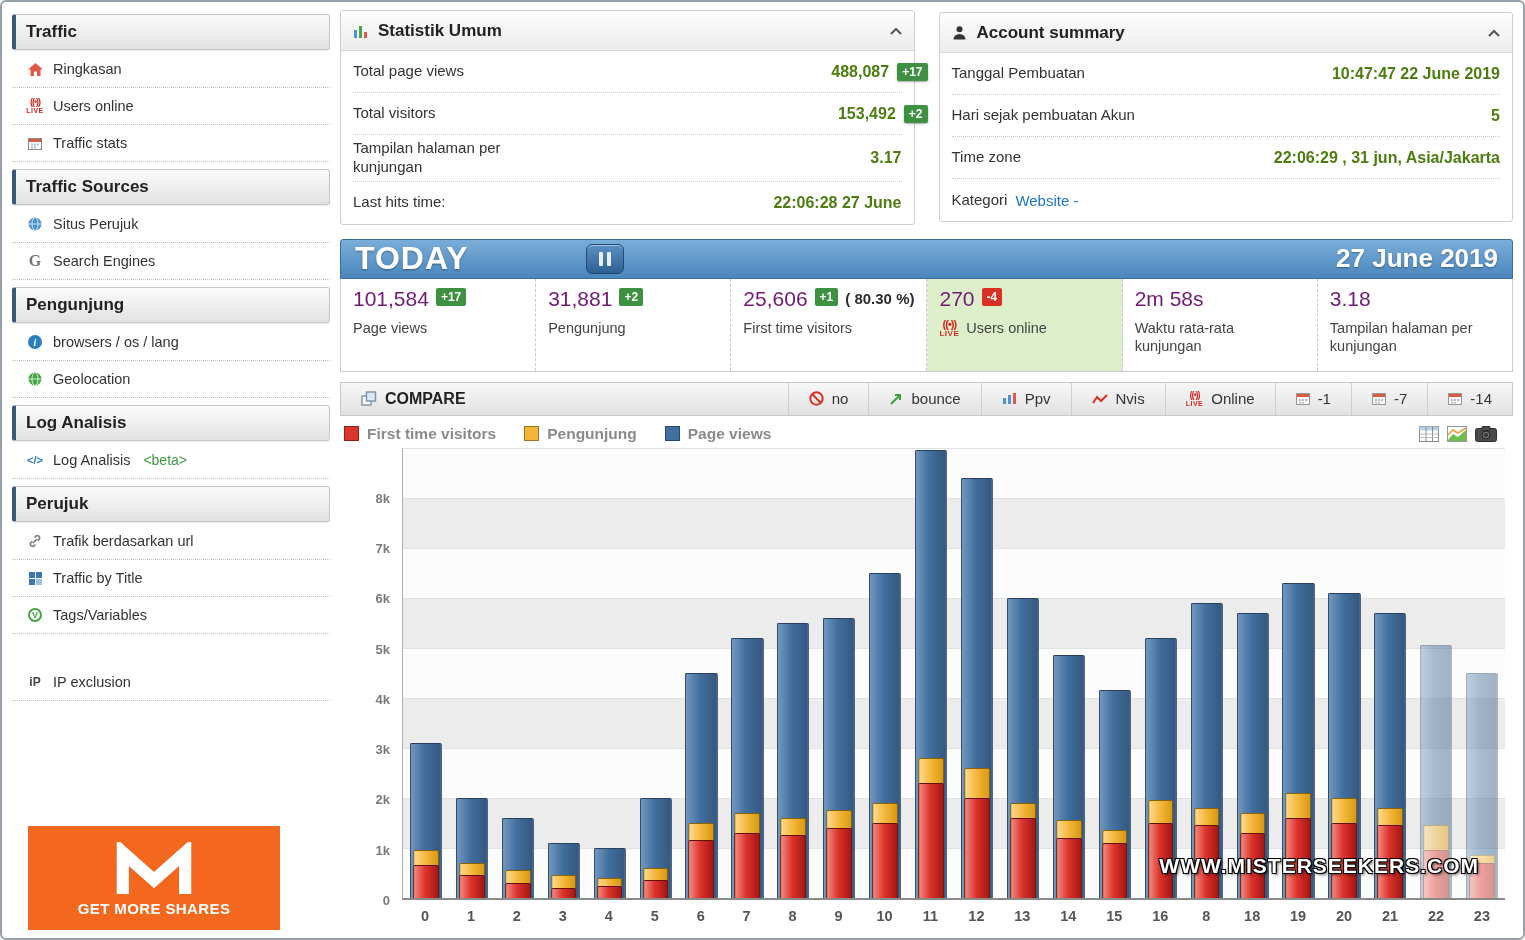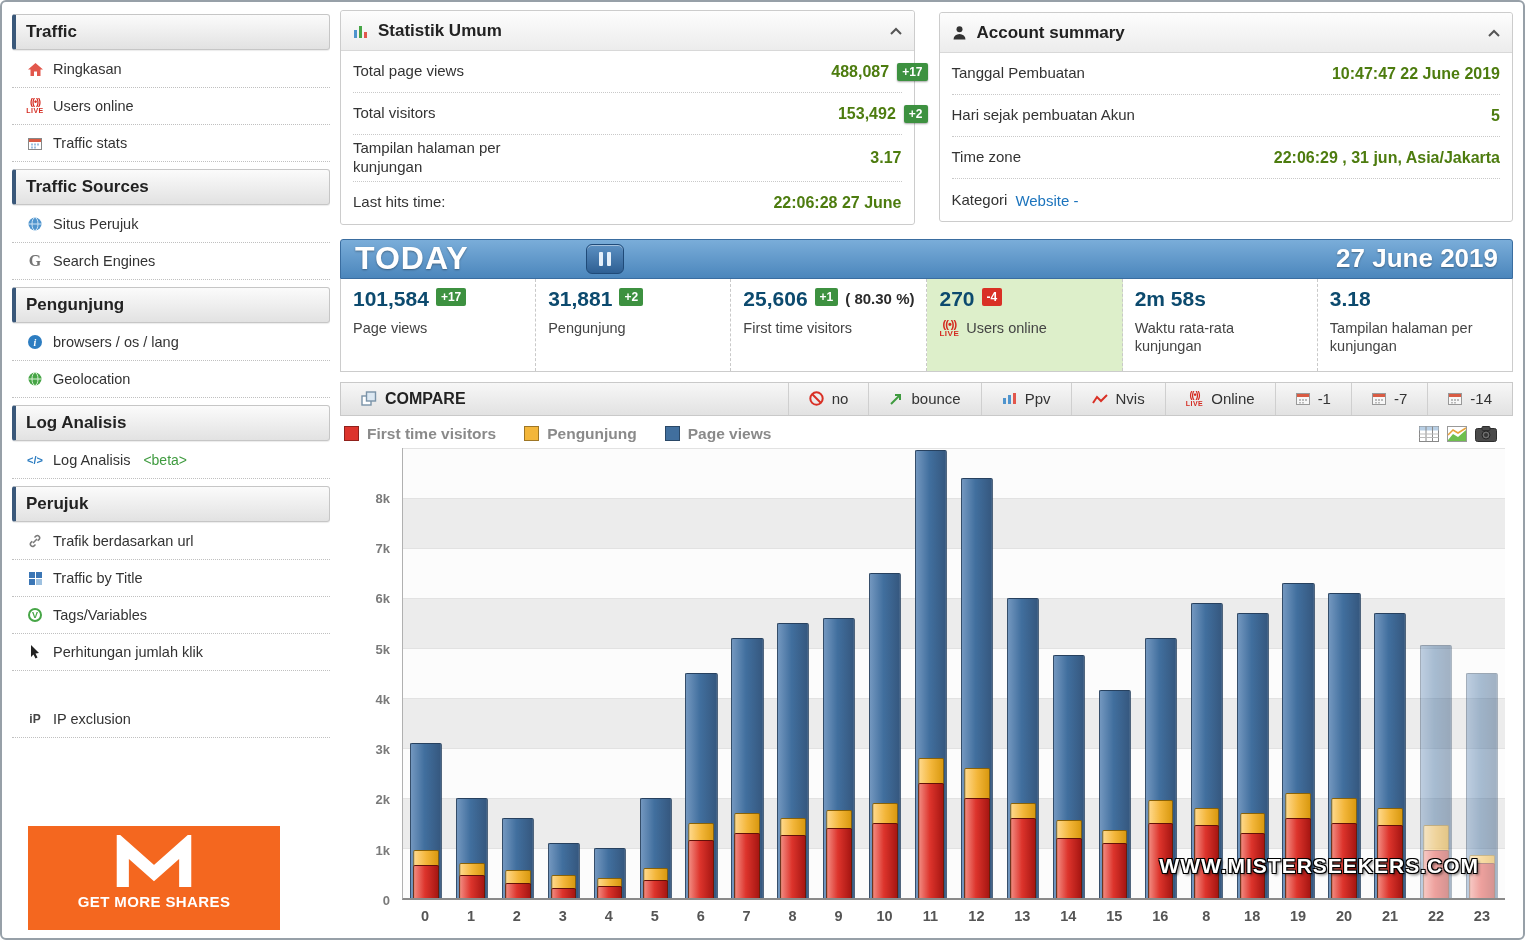--- a/index.html
+++ b/index.html
@@ -9,21 +9,21 @@
 
   
   .sidebar{width:318px;flex:0 0 318px;display:flex;flex-direction:column;overflow:hidden;}
   .side-head{height:36px;flex:0 0 36px;background:linear-gradient(#fbfbfb,#e2e2e2);border:1px solid #c6c6c6;border-left:4px solid #3a587a;border-radius:3px;display:flex;align-items:center;padding:0 10px;margin-top:4px;box-shadow:0 1px 1px rgba(0,0,0,.08);}
   .side-head-label{font-size:17px;font-weight:bold;color:#222;}
   .side-list{display:flex;flex-direction:column;padding:1px 0 3px;}
   .side-item{display:flex;align-items:center;gap:9px;height:37px;flex:0 0 37px;padding:0 8px 0 14px;border-bottom:1px dotted #c0c0c0;color:#333;text-decoration:none;font-size:14.5px;cursor:pointer;}
   .side-item.gap-before{margin-top:30px;}
   .side-item .ic{width:18px;}
   .beta{color:#3f9b3f;margin-left:4px;font-size:14px;}
-  .promo{margin-top:auto;margin-left:16px;width:252px;height:104px;flex:0 0 104px;background:#f4671f;display:flex;flex-direction:column;align-items:center;justify-content:flex-end;padding-bottom:20px;cursor:pointer;}
+  .promo{margin-top:auto;margin-left:16px;width:252px;height:104px;flex:0 0 104px;background:#f4671f;display:flex;flex-direction:column;align-items:center;justify-content:flex-end;padding-bottom:13px;cursor:pointer;}
   .promo-text{color:#fff;font-weight:bold;font-size:15px;letter-spacing:.4px;}
   .promo-logo{margin-bottom:6px;}
 
   
   .ic{display:inline-flex;align-items:center;justify-content:center;flex:0 0 auto;line-height:0;}
   .live-badge{display:inline-flex;flex-direction:column;align-items:center;line-height:1;color:#d42a20;}
   .live-badge .lw{font-size:9px;font-weight:bold;letter-spacing:-1px;}
   .live-badge .lt{font-size:7px;font-weight:bold;letter-spacing:.5px;}
   .ic.big .lw{font-size:11px;} .ic.big .lt{font-size:8px;}
   .g-ic{font-family:"Liberation Serif",serif;font-weight:bold;font-size:16px;color:#757575;line-height:1;}
@@ -55,21 +55,21 @@
   .today-bar{margin-top:14px;height:40px;flex:0 0 40px;background:linear-gradient(#7aadd9,#4b86bc);border:1px solid #3a6da0;border-radius:3px 3px 0 0;display:flex;align-items:center;padding:0 14px;color:#fff;}
   .today-label{font-size:32px;font-weight:bold;letter-spacing:1px;text-shadow:0 1px 2px rgba(0,0,0,.35);}
   .pause-btn{margin-left:118px;width:38px;height:30px;border-radius:6px;background:linear-gradient(#5c90c2,#2e5f93);border:1px solid #1f4a78;box-shadow:inset 0 1px 0 rgba(255,255,255,.45);display:flex;align-items:center;justify-content:center;gap:4px;cursor:pointer;}
   .pause-btn i{display:block;width:4px;height:14px;background:#e6f0fa;border-radius:1px;}
   .today-date{margin-left:auto;font-size:26px;font-weight:bold;text-shadow:0 1px 2px rgba(0,0,0,.35);}
   .today-stats{display:flex;background:#fff;border:1px solid #ccc;border-top:none;}
   .t-cell{flex:1;padding:8px 12px;border-right:1px dashed #c9c9c9;min-height:92px;}
   .t-cell:last-child{border-right:none;}
   .t-cell.hl{background:#ddefca;}
   .t-val-row{display:flex;align-items:center;gap:7px;}
-  .t-val{font-size:21px;font-weight:bold;color:#0c4a6e;}
+  .t-val{font-size:21px;font-weight:normal;color:#701a75;}
   .t-badge{align-self:flex-start;margin-top:1px;}
   .t-extra{font-size:15px;font-weight:bold;color:#2b2b2b;white-space:nowrap;}
   .t-label{margin-top:8px;font-size:14.5px;color:#444;display:flex;align-items:flex-start;gap:7px;line-height:1.3;}
 
   
   .toolbar{margin-top:10px;height:34px;flex:0 0 34px;background:linear-gradient(#f7f7f7,#e2e2e2);border:1px solid #c9c9c9;display:flex;align-items:center;}
   .tb-item{display:flex;align-items:center;gap:8px;padding:0 20px;height:100%;border-left:1px solid #cfcfcf;font-size:15px;color:#333;cursor:pointer;white-space:nowrap;}
   .tb-item:first-child{border-left:none;font-weight:bold;font-size:16px;color:#222;}
   .tb-spacer{flex:1;}
 
@@ -226,28 +226,20 @@
                 <rect x="7" y="7" width="6" height="6" fill="#9ec1e0"></rect>
               </svg>
             </span>
             <span class="side-item-label">Traffic by Title</span>
           </a>
           <a class="side-item">
             <span class="ic">
               <span class="v-ic">V</span>
             </span>
             <span class="side-item-label">Tags/Variables</span>
-          </a>
-          <a class="side-item">
-            <span class="ic">
-              <svg width="12" height="14" viewBox="0 0 12 14">
-                <path d="M2 0 L10 8 L6.5 8.5 L8.5 12.5 L6.5 13.5 L4.5 9.5 L2 12 Z" fill="#222"></path>
-              </svg>
-            </span>
-            <span class="side-item-label">Perhitungan jumlah klik</span>
           </a>
           <a class="side-item gap-before">
             <span class="ic">
               <span class="ip-ic">iP</span>
             </span>
             <span class="side-item-label">IP exclusion</span>
           </a>
         </div>
       </div>
     <div class="promo">

